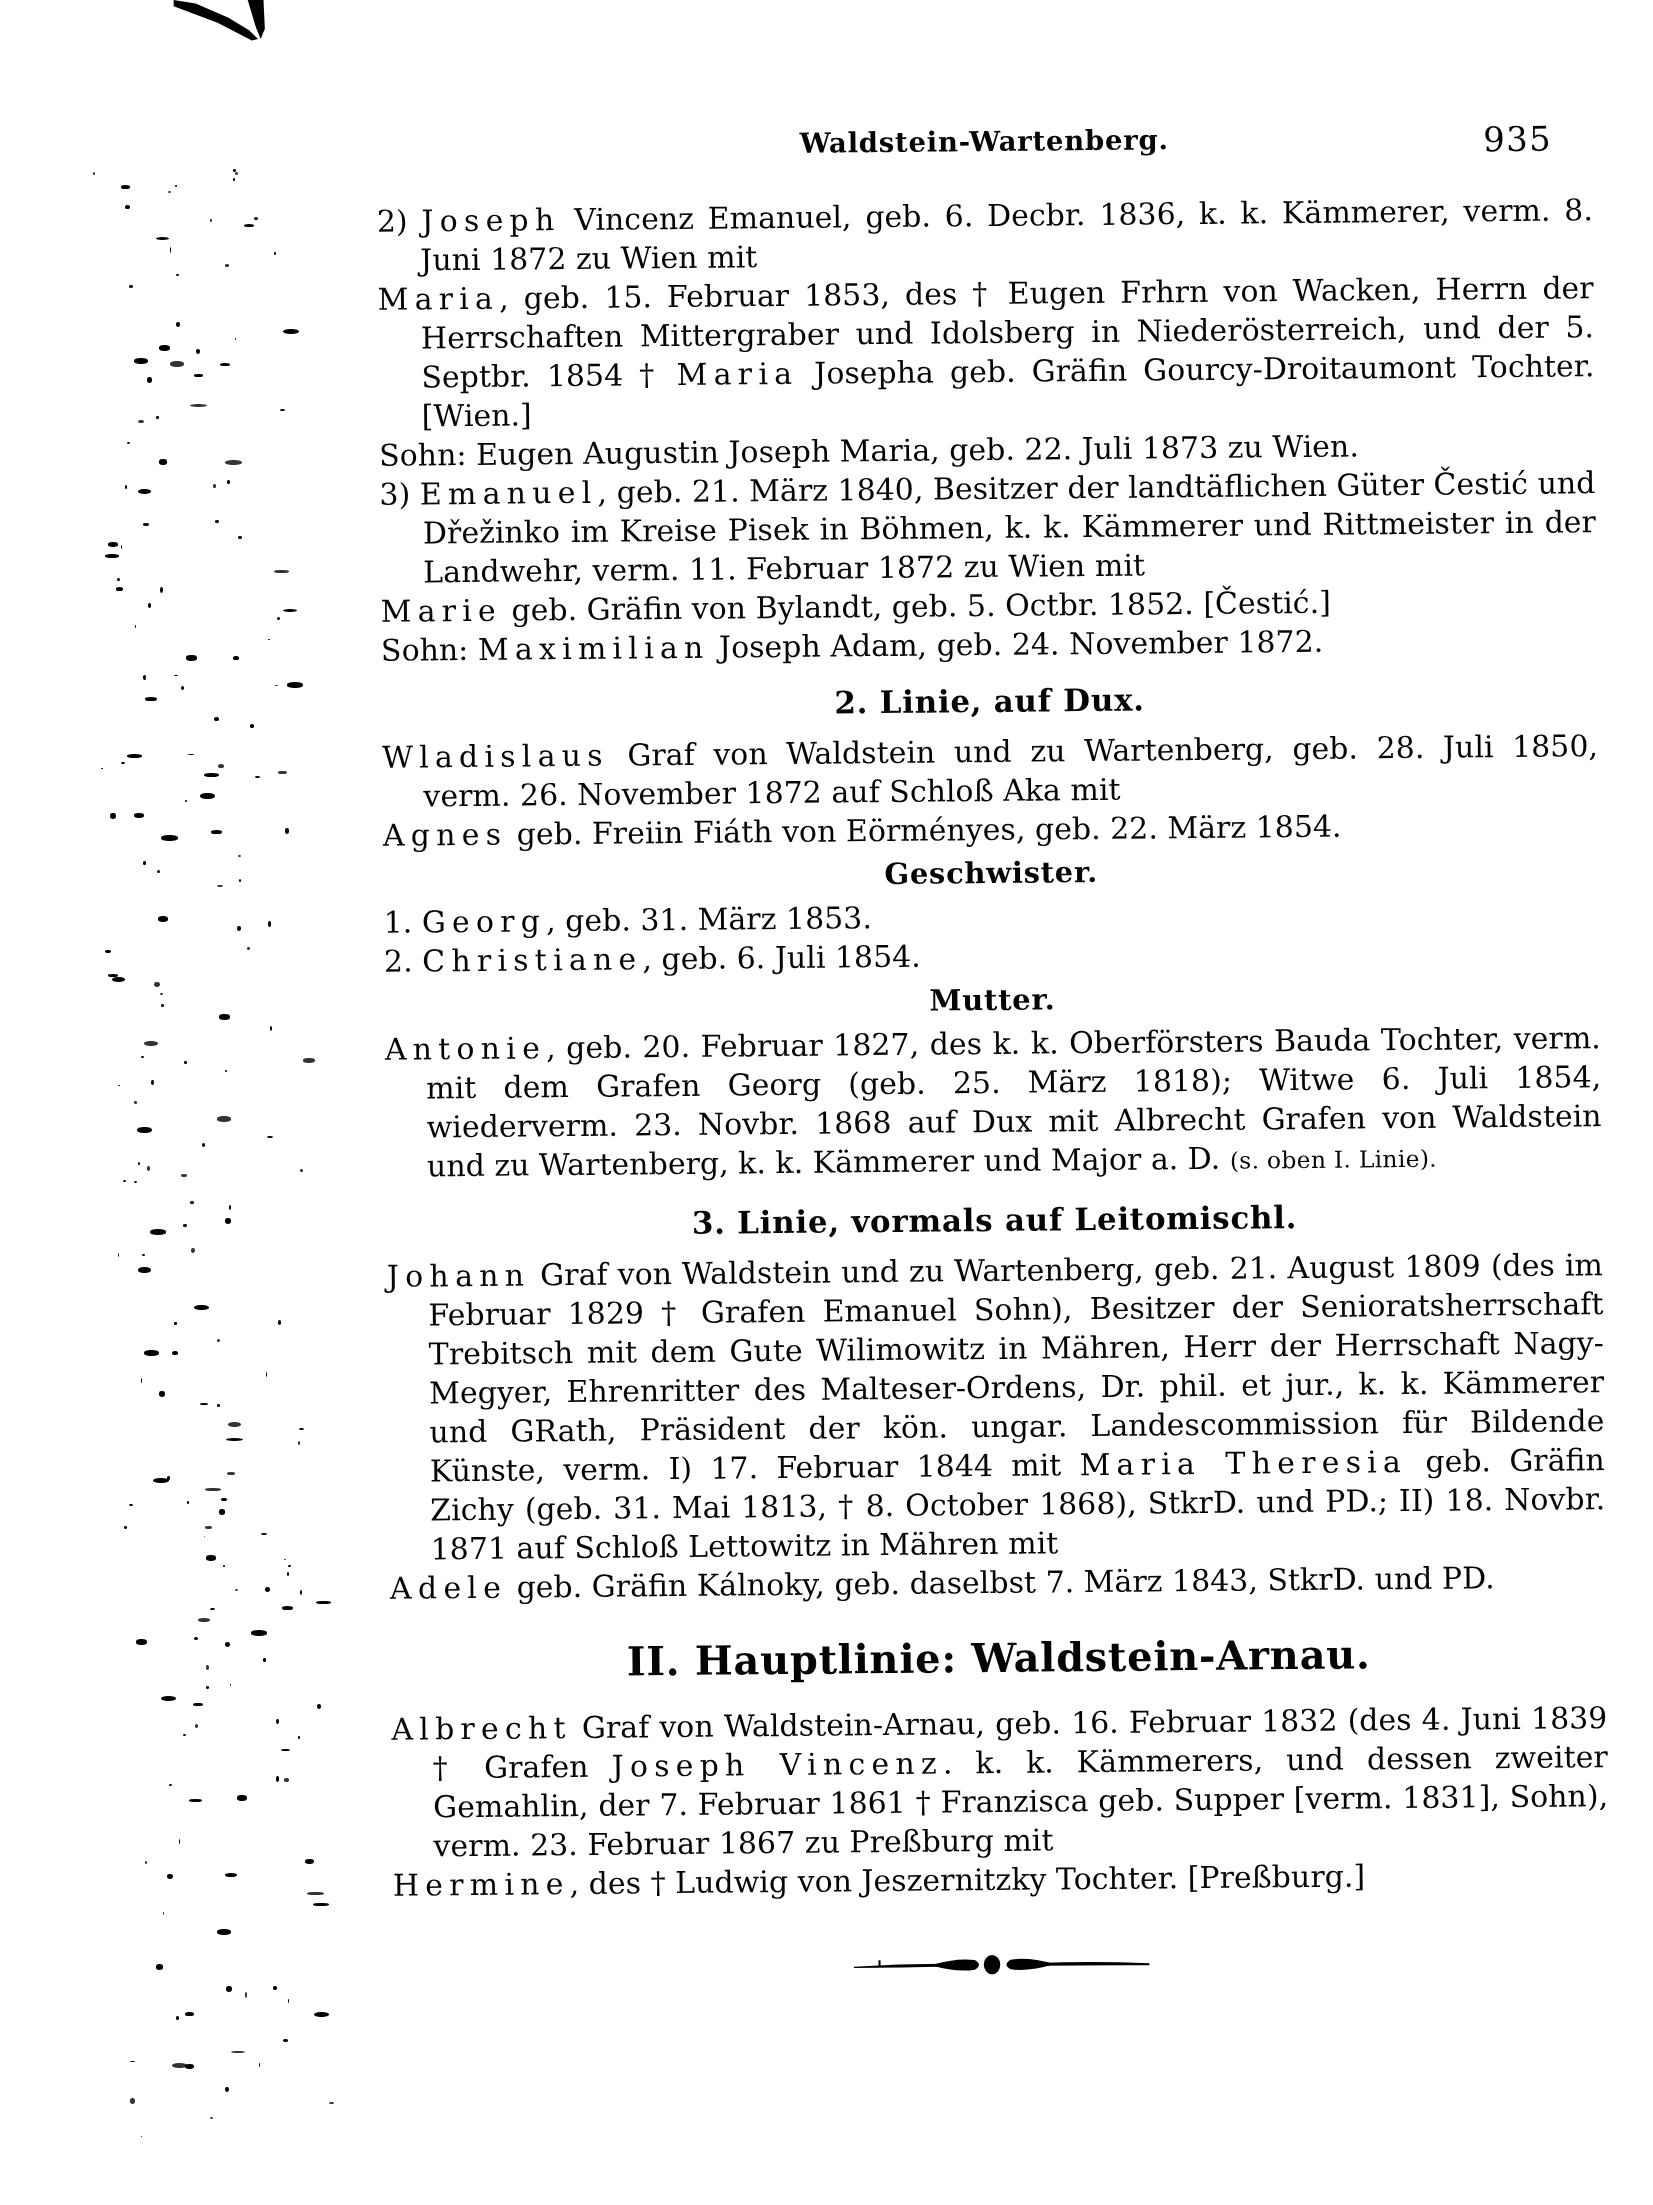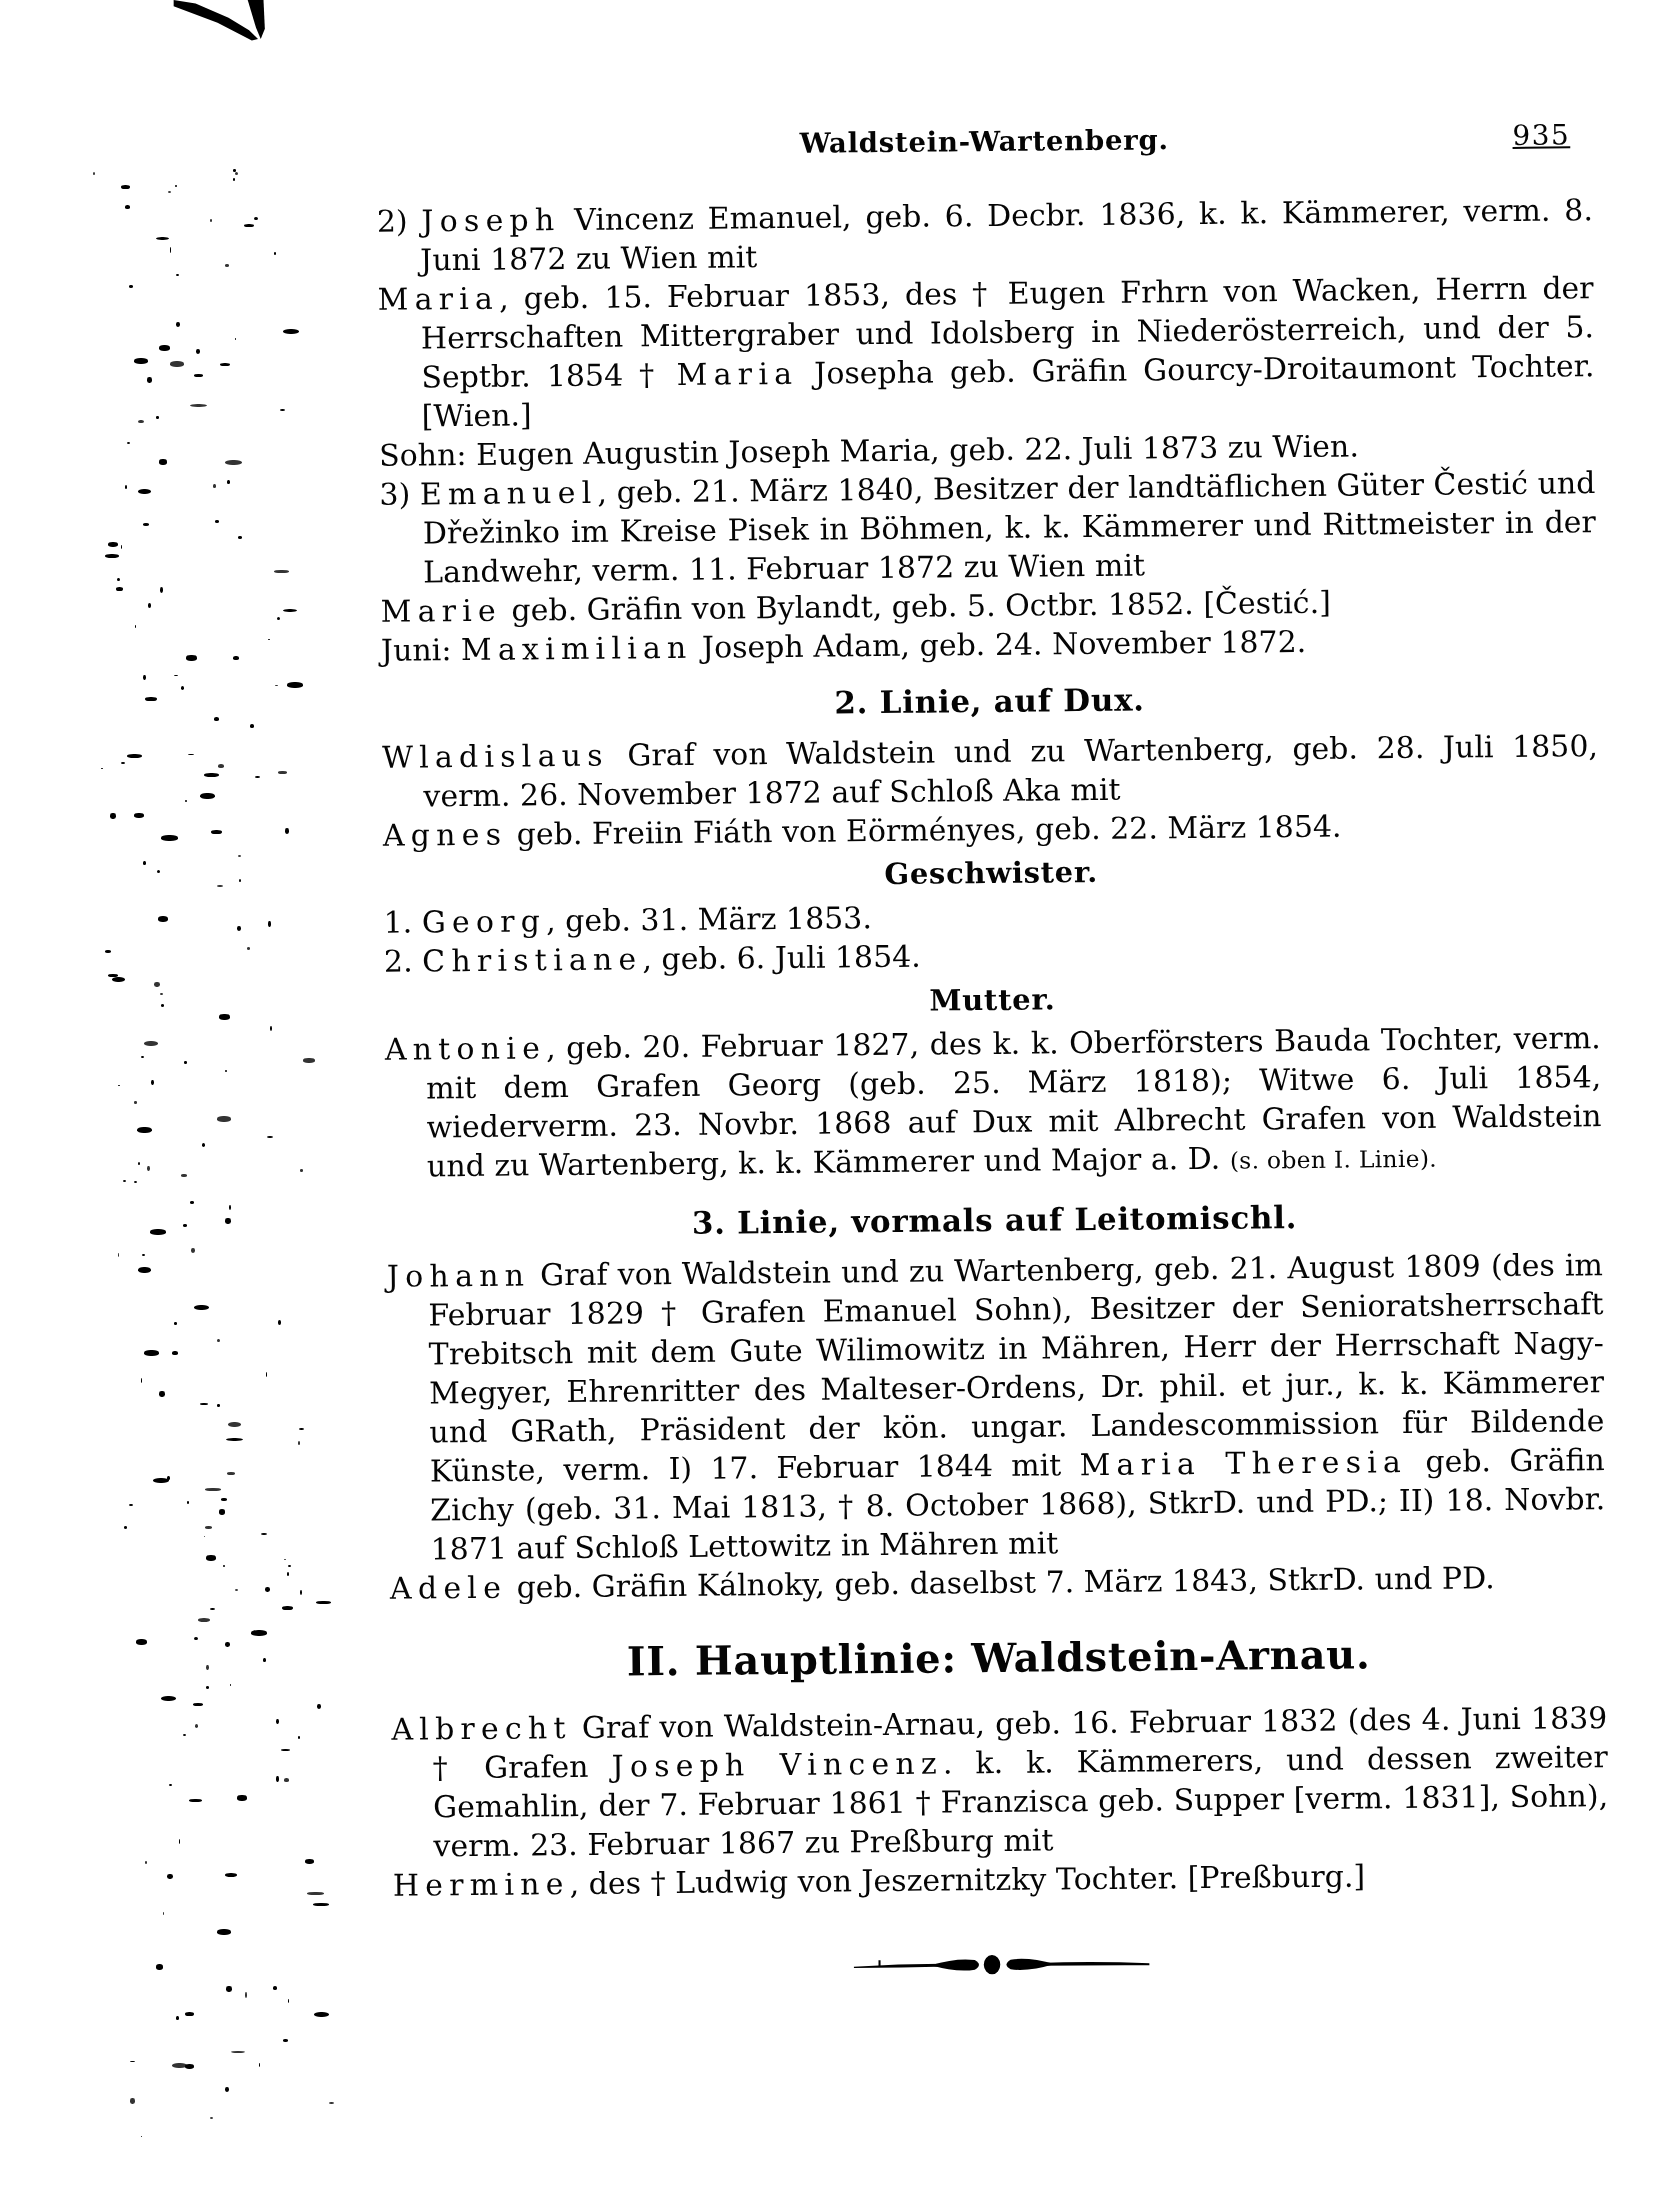--- a/index.html
+++ b/index.html
@@ -23,22 +23,22 @@
     position:absolute; left:376px; top:125px; width:1216px;
     transform:rotate(-0.55deg); transform-origin:50% 0;
   }
 
   .page-header { position:relative; height:43px; margin-bottom:27.6px; }
   .running-title {
     display:block; text-align:center;
     font-size:27.6px; font-weight:bold; letter-spacing:0.7px;
   }
   .page-number {
-    position:absolute; right:22px; top:-1.4px;
-    font-size:28px; letter-spacing:1.4px;text-decoration:underline;
+    position:absolute; right:40px; top:-1.4px;
+    font-size:34px; letter-spacing:1.4px;
   }
 
   .text-block { font-size:30px; line-height:39px; text-align:justify; }
   .text-block p { margin:0; }
 
   .lvl1 { padding-left:41px; text-indent:-41px; }
   .lvl2 { margin-left:36px; padding-left:43px; text-indent:-43px; }
   .sohn { margin-left:81px; padding-left:0; text-indent:0; }
 
   .sperr { letter-spacing:6.2px; }
@@ -289,21 +289,21 @@
       <span class="running-title">Waldstein-Wartenberg.</span>
       <span class="page-number">935</span>
     </div>
 
     <div class="text-block">
         <p class="lvl2"><span>2) </span><span class="sperr">Joseph</span><span> Vincenz Emanuel, geb. 6. Decbr. 1836, k. k. Kämmerer, verm. 8. Juni 1872 zu Wien mit</span></p>
         <p class="lvl2"><span class="sperr">Maria</span><span>, geb. 15. Februar 1853, des † Eugen Frhrn von Wacken, Herrn der Herrschaften Mittergraber und Idolsberg in Niederösterreich, und der 5. Septbr. 1854 † </span><span class="sperr">Maria</span><span> Josepha geb. Gräfin Gourcy-Droitaumont Tochter.  [Wien.]</span></p>
         <p class="sohn"><span>Sohn: Eugen Augustin Joseph Maria, geb. 22. Juli 1873 zu Wien.</span></p>
         <p class="lvl2"><span>3) </span><span class="sperr">Emanuel</span><span>, geb. 21. März 1840, Besitzer der landtäflichen Güter Čestić und Dřežinko im Kreise Pisek in Böhmen, k. k. Kämmerer und Rittmeister in der Landwehr, verm. 11. Februar 1872 zu Wien mit</span></p>
         <p class="lvl1"><span class="sperr">Marie</span><span> geb. Gräfin von Bylandt, geb. 5. Octbr. 1852.  [Čestić.]</span></p>
-        <p class="sohn"><span>Juni: </span><span class="sperr">Maximilian</span><span> Joseph Adam, geb. 24. November 1872.</span></p>
+        <p class="sohn"><span>Sohn: </span><span class="sperr">Maximilian</span><span> Joseph Adam, geb. 24. November 1872.</span></p>
         <h2 class="sec-heading">2. Linie, auf Dux.</h2>
         <p class="lvl1"><span class="sperr">Wladislaus</span><span> Graf von Waldstein und zu Wartenberg, geb. 28. Juli 1850, verm. 26. November 1872 auf Schloß Aka mit</span></p>
         <p class="lvl1"><span class="sperr">Agnes</span><span> geb. Freiin Fiáth von Eörményes, geb. 22. März 1854.</span></p>
         <h3 class="sub-heading">Geschwister.</h3>
         <p class="lvl1"><span>1. </span><span class="sperr">Georg</span><span>, geb. 31. März 1853.</span></p>
         <p class="lvl1"><span>2. </span><span class="sperr">Christiane</span><span>, geb. 6. Juli 1854.</span></p>
         <h3 class="sub-heading">Mutter.</h3>
         <p class="lvl1"><span class="sperr">Antonie</span><span>, geb. 20. Februar 1827, des k. k. Oberförsters Bauda Tochter, verm. mit dem Grafen Georg (geb. 25. März 1818); Witwe 6. Juli 1854, wiederverm. 23. Novbr. 1868 auf Dux mit Albrecht Grafen von Waldstein und zu Wartenberg, k. k. Kämmerer und Major a. D. </span><span class="small">(s. oben I. Linie).</span></p>
         <h2 class="sec-heading">3. Linie, vormals auf Leitomischl.</h2>
         <p class="lvl1"><span class="sperr">Johann</span><span> Graf von Waldstein und zu Wartenberg, geb. 21. August 1809 (des im Februar 1829 † Grafen Emanuel Sohn), Besitzer der Senioratsherrschaft Trebitsch mit dem Gute Wilimowitz in Mähren, Herr der Herrschaft Nagy-Megyer, Ehrenritter des Malteser-Ordens, Dr. phil. et jur., k. k. Kämmerer und GRath, Präsident der kön. ungar. Landescommission für Bildende Künste, verm. I) 17. Februar 1844 mit </span><span class="sperr">Maria Theresia</span><span> geb. Gräfin Zichy (geb. 31. Mai 1813, † 8. October 1868), StkrD. und PD.; II) 18. Novbr. 1871 auf Schloß Lettowitz in Mähren mit</span></p>

